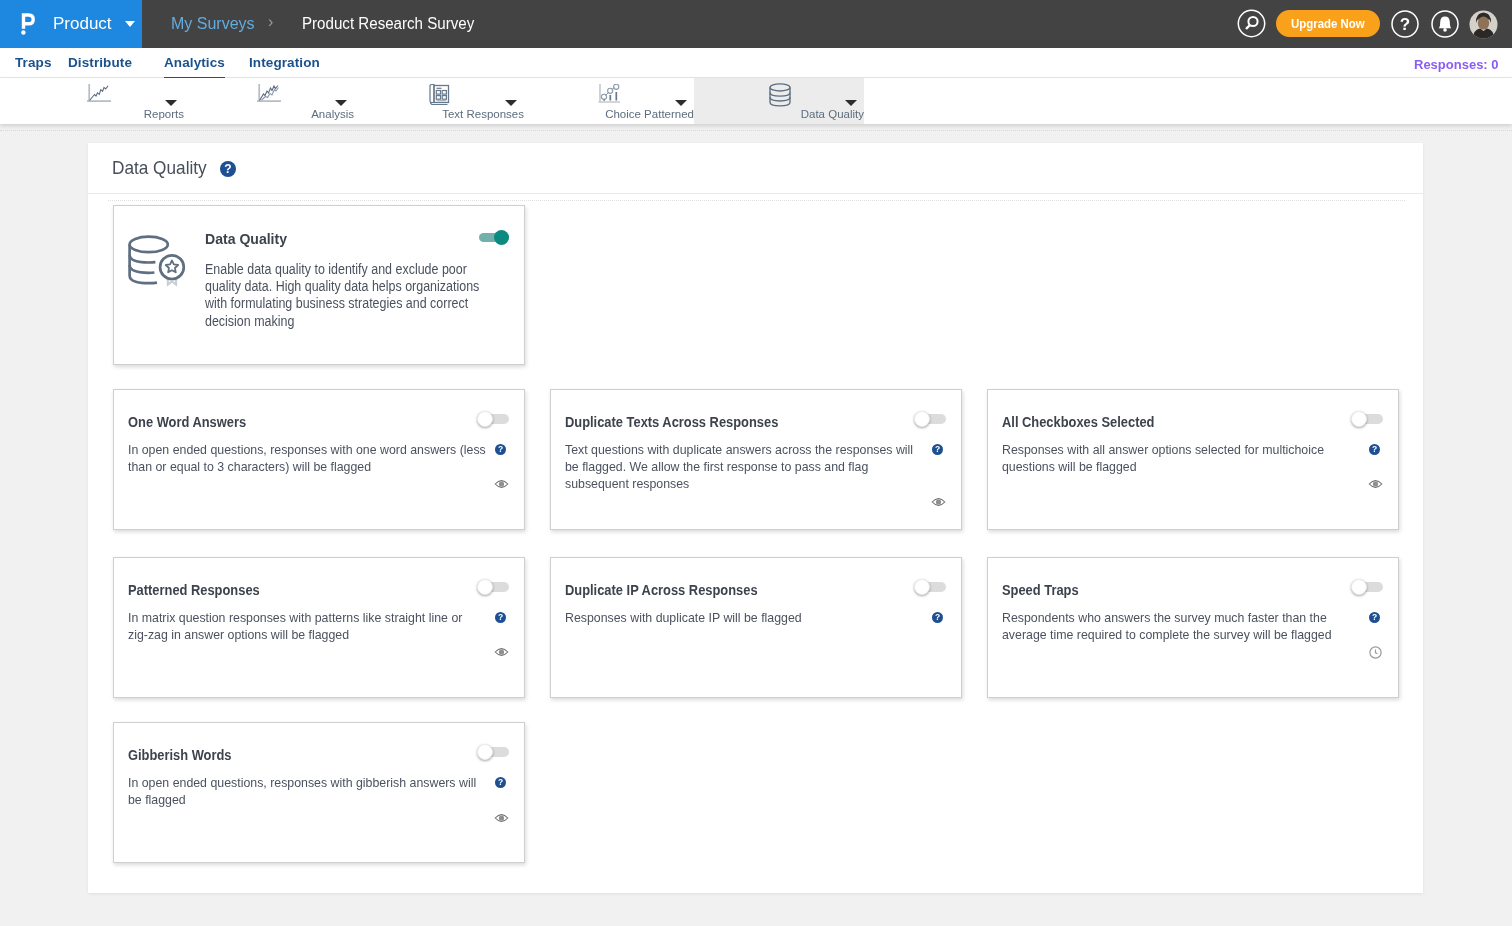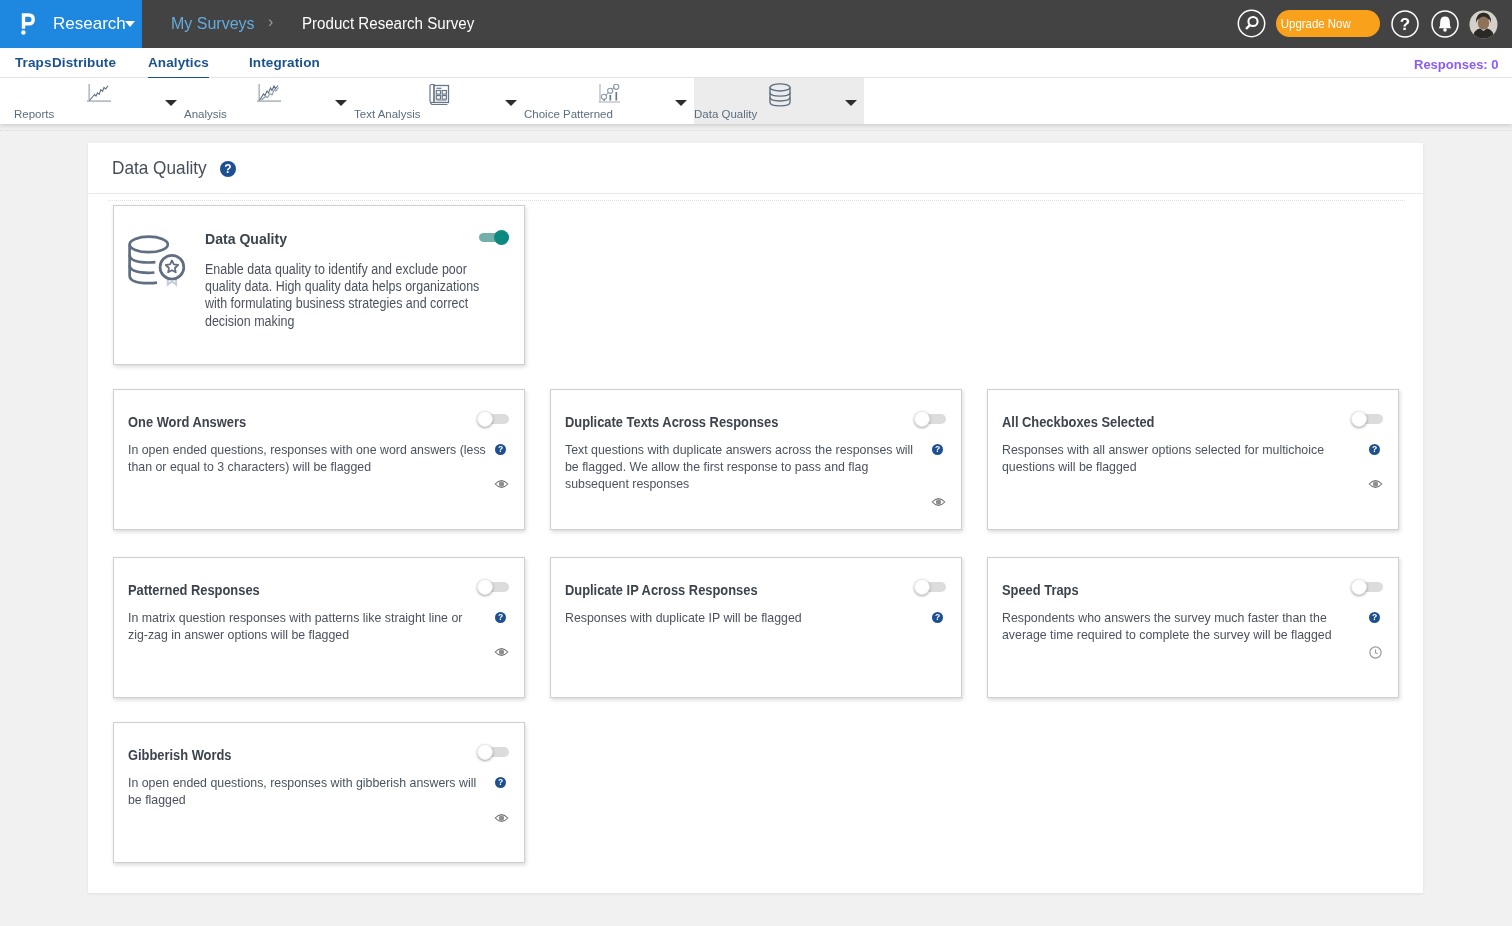--- a/index.html
+++ b/index.html
@@ -8,31 +8,31 @@
 
 
 #topbar { position:absolute; left:0; top:0; width:1512px; height:48px; background:#434343; }
 #logoblock { position:absolute; left:0; top:0; width:142px; height:48px; background:#1e87e0; }
 #surveys { position:absolute; left:53px; top:14px; color:#fff; font-size:17px; }
 .caret { width:0; height:0; border-left:5.5px solid transparent; border-right:5.5px solid transparent; border-top:6.5px solid #fff; }
 #logocaret { position:absolute; left:124.5px; top:21px; }
 #crumb1 { position:absolute; left:171px; top:15px; color:#64abdd; font-size:16px; }
 #crumbsep { position:absolute; left:268px; top:13px; color:#9b9b9b; font-size:16px; }
 #crumb2 { position:absolute; left:302px; top:15px; color:#fdfdfd; font-size:16px; transform:scaleX(.945); transform-origin:left center; }
-#upgrade { position:absolute; left:1276px; top:10px; width:104px; height:27px; border-radius:14px; background:#f9a11b; color:#fff; font-weight:normal; font-size:13px; line-height:27px; }
+#upgrade { position:absolute; left:1276px; top:10px; width:104px; height:27px; border-radius:14px; background:#f9a11b; color:#fff; font-weight:bold; font-size:13px; text-align:center; line-height:27px; }
 #upgrade span { display:inline-block; transform:scaleX(.88); transform-origin:center; }
 
 #subnav { position:absolute; left:0; top:48px; width:1512px; height:30px; background:#fff; border-bottom:1px solid #e7e7e7; }
 .navlink { position:absolute; top:55px; color:#1b528d; font-size:13.5px; font-weight:bold; letter-spacing:.1px; }
 #responses { position:absolute; top:56.5px; left:1414px; color:#8b5cf6; font-size:13px; font-weight:bold; }
 
 #tabstrip { position:absolute; left:0; top:78px; width:1512px; height:46px; background:#fff; box-shadow:0 2px 4px rgba(0,0,0,.14); }
 .tabblock { position:absolute; top:78px; width:170px; height:46px; }
 .tabactive { background:#ececec; }
-.tablabel { position:absolute; width:170px; text-align:left; top:108px; font-size:11.5px; color:#5d6d7d; }
+.tablabel { position:absolute; width:170px; text-align:right; top:108px; font-size:11.5px; color:#5d6d7d; }
 .tabcaret { position:absolute; top:100px; border-left:6px solid transparent; border-right:6px solid transparent; border-top:6.5px solid #2d2d2d; }
 #dotline { position:absolute; left:0; top:130px; width:1512px; border-top:1.5px dotted #d8d8d8; }
 
 #panel { position:absolute; left:88px; top:143px; width:1335px; height:750px; background:#fff; box-shadow:0 1px 3px rgba(0,0,0,.07); }
 #ptitle { position:absolute; left:112px; top:157px; font-size:18.5px; color:#474f5a; transform:scaleX(.93); transform-origin:left top; }
 .qcirc { position:absolute; background:#1d4f91; border-radius:50%; color:#fff; font-weight:bold; text-align:center; }
 #pq { left:220px; top:161px; width:16px; height:16px; font-size:12px; line-height:16px; }
 #pdivider { position:absolute; left:88px; top:193px; width:1335px; border-top:1px solid #e7e9f0; }
 #dotline2 { position:absolute; left:108px; top:200px; width:1297px; border-top:1px dotted #e0e0e0; }
 
@@ -51,21 +51,21 @@
 </style>
 </head>
 <body>
 
 <div id="topbar"></div>
 <div id="logoblock"></div>
 <svg class="icon" style="left:16px;top:8px" width="28" height="36" viewBox="0 0 28 36">
   <path d="M7.5 20.8 L7.5 7 L12.8 7 Q17.2 7 17.2 11.4 Q17.2 15.8 12.8 15.8 L7.6 15.8" fill="none" stroke="#fff" stroke-width="3.4"></path>
   <circle cx="7.4" cy="24.5" r="2.2" fill="#fff"></circle>
 </svg>
-<div id="surveys">Research</div>
+<div id="surveys">Product</div>
 <div id="logocaret" class="caret"></div>
 <div id="crumb1">My Surveys</div>
 <div id="crumbsep">›</div>
 <div id="crumb2">Product Research Survey</div>
 <svg class="icon" style="left:1237px;top:9px" width="30" height="30" viewBox="0 0 30 30">
   <circle cx="14.5" cy="14.5" r="13.2" fill="none" stroke="#fff" stroke-width="1.5"></circle>
   <circle cx="16" cy="12.5" r="4.6" fill="none" stroke="#fff" stroke-width="2"></circle>
   <line x1="12.6" y1="16.3" x2="9" y2="20" stroke="#fff" stroke-width="2.4"></line>
 </svg>
 <div id="upgrade"><span>Upgrade Now</span></div>
@@ -87,22 +87,22 @@
   <circle cx="14.5" cy="14.5" r="14" fill="#d4d1cb"></circle>
   <g clip-path="url(#avc)">
     <path d="M7.2 13 Q6.2 3.2 14.5 2.6 Q22.8 3.2 21.8 13 L20.5 9.5 L8.5 9.5 Z" fill="#2e2a26"></path>
     <ellipse cx="14.5" cy="13" rx="5.7" ry="6.6" fill="#8f7158"></ellipse>
     <path d="M3.5 29 Q4.5 19.5 11 18.5 L14.5 21 L18 18.5 Q24.5 19.5 25.5 29 Z" fill="#2a2926"></path>
   </g>
 </svg>
 
 <div id="subnav"></div>
 <div class="navlink" style="left:15px">Traps</div>
-<div class="navlink" style="left:52px">Distribute</div>
-<div class="navlink" style="left:148px;border-bottom:1.5px solid #1b528d;padding-bottom:7px">Analytics</div>
+<div class="navlink" style="left:68px">Distribute</div>
+<div class="navlink" style="left:164px;border-bottom:1.5px solid #1b528d;padding-bottom:7px">Analytics</div>
 <div class="navlink" style="left:249px">Integration</div>
 <div id="responses">Responses: 0</div>
 
 <div id="tabstrip"></div>
 <div class="tabblock tabactive" style="left:694px"></div>
 
 <svg class="icon" style="left:87px;top:84px" width="25" height="19" viewBox="0 0 25 19">
   <path d="M2.2 0 L2.2 17.2 M0 17.2 L24 17.2" stroke="#b6bdc8" stroke-width="1.7" fill="none"></path>
   <path d="M2.5 16.5 L7.5 10.5 L9 12 L10.5 8.8 L12.3 10.3 L13.8 5.6 L15.6 7.2 L17 3.4 L18.6 5 L21 1.8" stroke="#5d6d80" stroke-width="1.1" fill="none"></path>
 </svg>
@@ -121,21 +121,21 @@
   <path d="M3.5 1.5 L6 1.5 L6 19.5 L3.5 19.5 Q2 19.5 2 17.8 L2 3.2 Q2 1.5 3.5 1.5 Z" fill="none" stroke="#68788c" stroke-width="1.2"></path>
   <rect x="6" y="2.5" width="14.5" height="17" fill="none" stroke="#68788c" stroke-width="1.3"></rect>
   <path d="M2.5 19 Q2.5 21.5 5 21.5 L19.5 21.5" fill="none" stroke="#68788c" stroke-width="1.2"></path>
   <line x1="8.5" y1="5.3" x2="13.5" y2="5.3" stroke="#68788c" stroke-width="1.2"></line>
   <rect x="8.3" y="7.5" width="4.2" height="3.6" fill="none" stroke="#68788c" stroke-width="1.2"></rect>
   <rect x="14.2" y="7.5" width="4.2" height="3.6" fill="none" stroke="#68788c" stroke-width="1.2"></rect>
   <rect x="8.3" y="12.6" width="4.2" height="3.6" fill="none" stroke="#68788c" stroke-width="1.2"></rect>
   <rect x="14.2" y="12.6" width="4.2" height="3.6" fill="none" stroke="#68788c" stroke-width="1.2"></rect>
   <line x1="8.5" y1="17.7" x2="18.3" y2="17.7" stroke="#9aa5b1" stroke-width="1"></line>
 </svg>
-<div class="tablabel" style="left:354px">Text Analysis</div>
+<div class="tablabel" style="left:354px">Text Responses</div>
 <div class="tabcaret" style="left:505px"></div>
 
 <svg class="icon" style="left:598px;top:84px" width="23" height="20" viewBox="0 0 23 20">
   <path d="M2 0 L2 18 M0.5 18 L22 18" stroke="#c3c9d1" stroke-width="1.6" fill="none"></path>
   <line x1="7.5" y1="11.5" x2="11" y2="8" stroke="#8c99a8" stroke-width="1"></line>
   <line x1="13.5" y1="6" x2="16.5" y2="3.5" stroke="#8c99a8" stroke-width="1"></line>
   <circle cx="6" cy="12.8" r="2.6" fill="none" stroke="#8c99a8" stroke-width="1.1"></circle>
   <circle cx="12.2" cy="6.8" r="2.6" fill="none" stroke="#8c99a8" stroke-width="1.1"></circle>
   <circle cx="18.2" cy="2.8" r="2.6" fill="none" stroke="#8c99a8" stroke-width="1.1"></circle>
   <circle cx="6.2" cy="16.2" r=".8" fill="#68788c"></circle>

